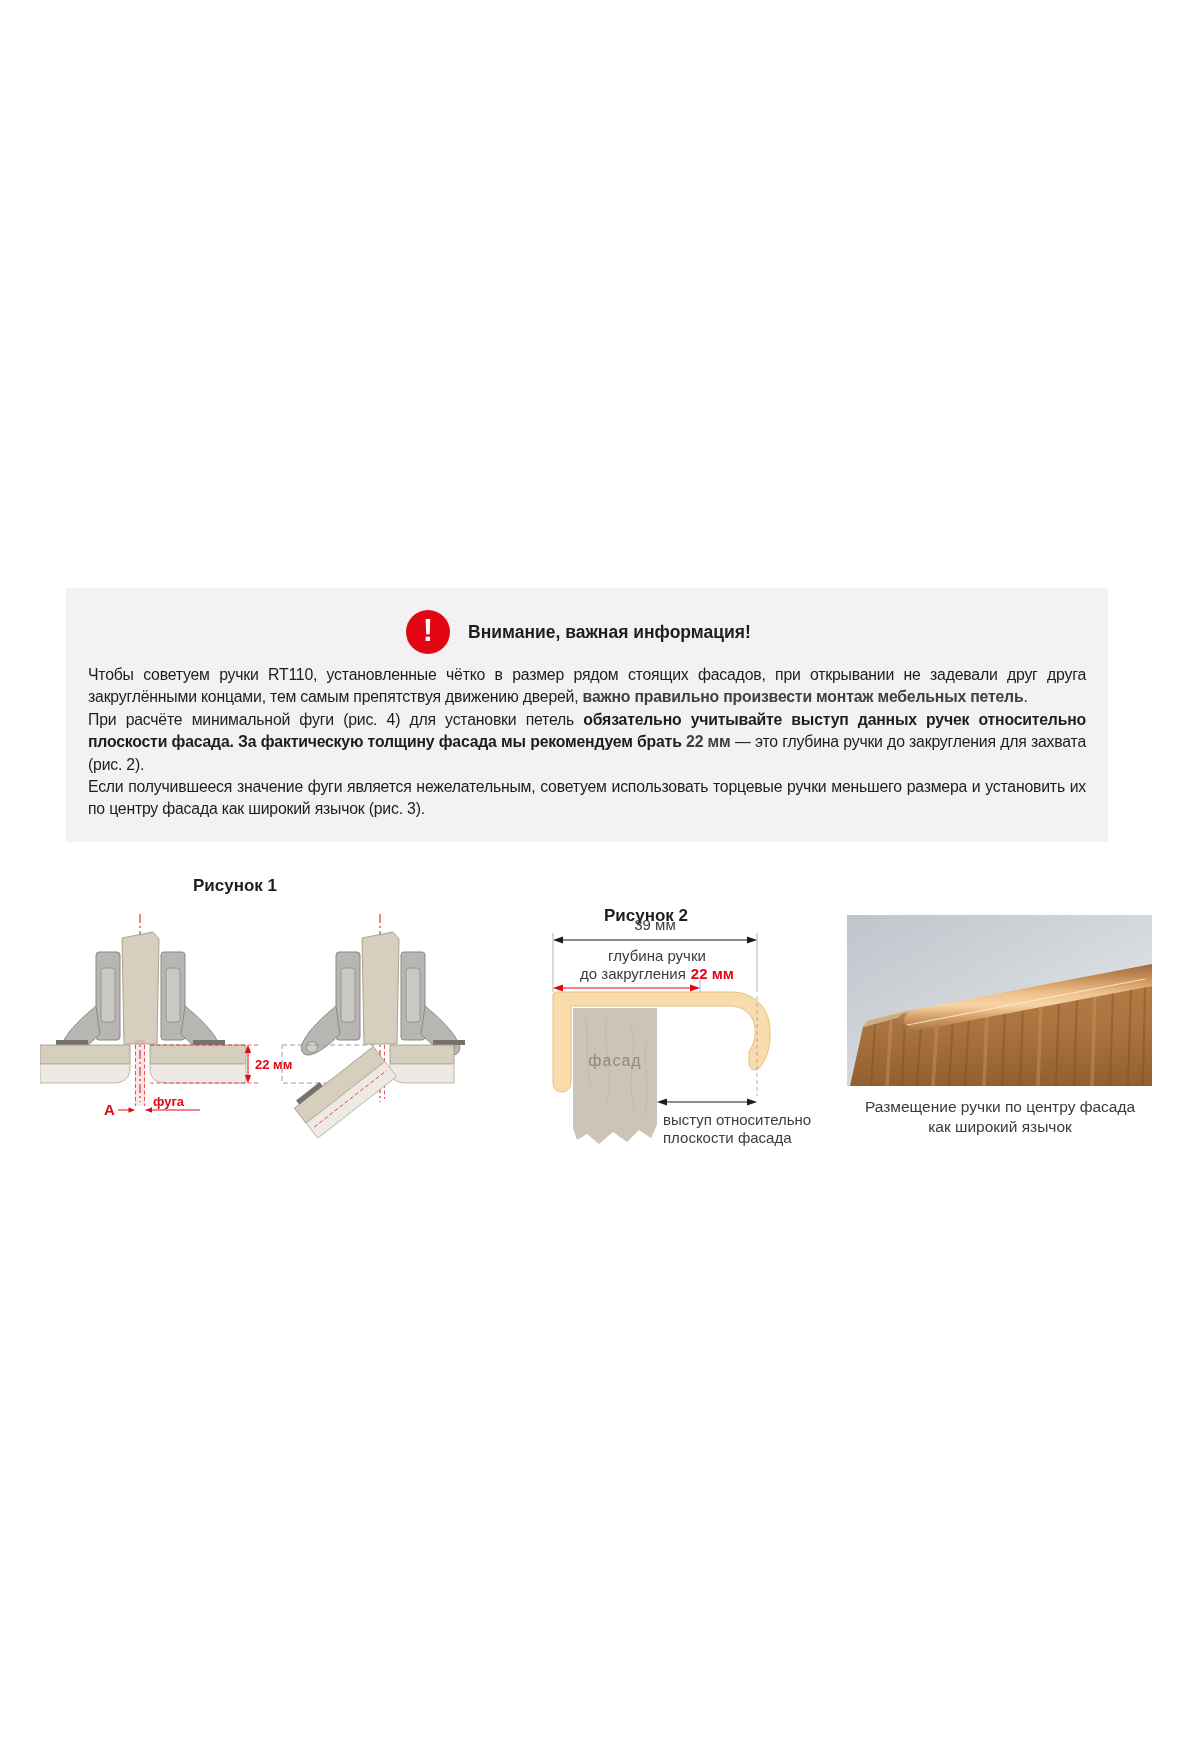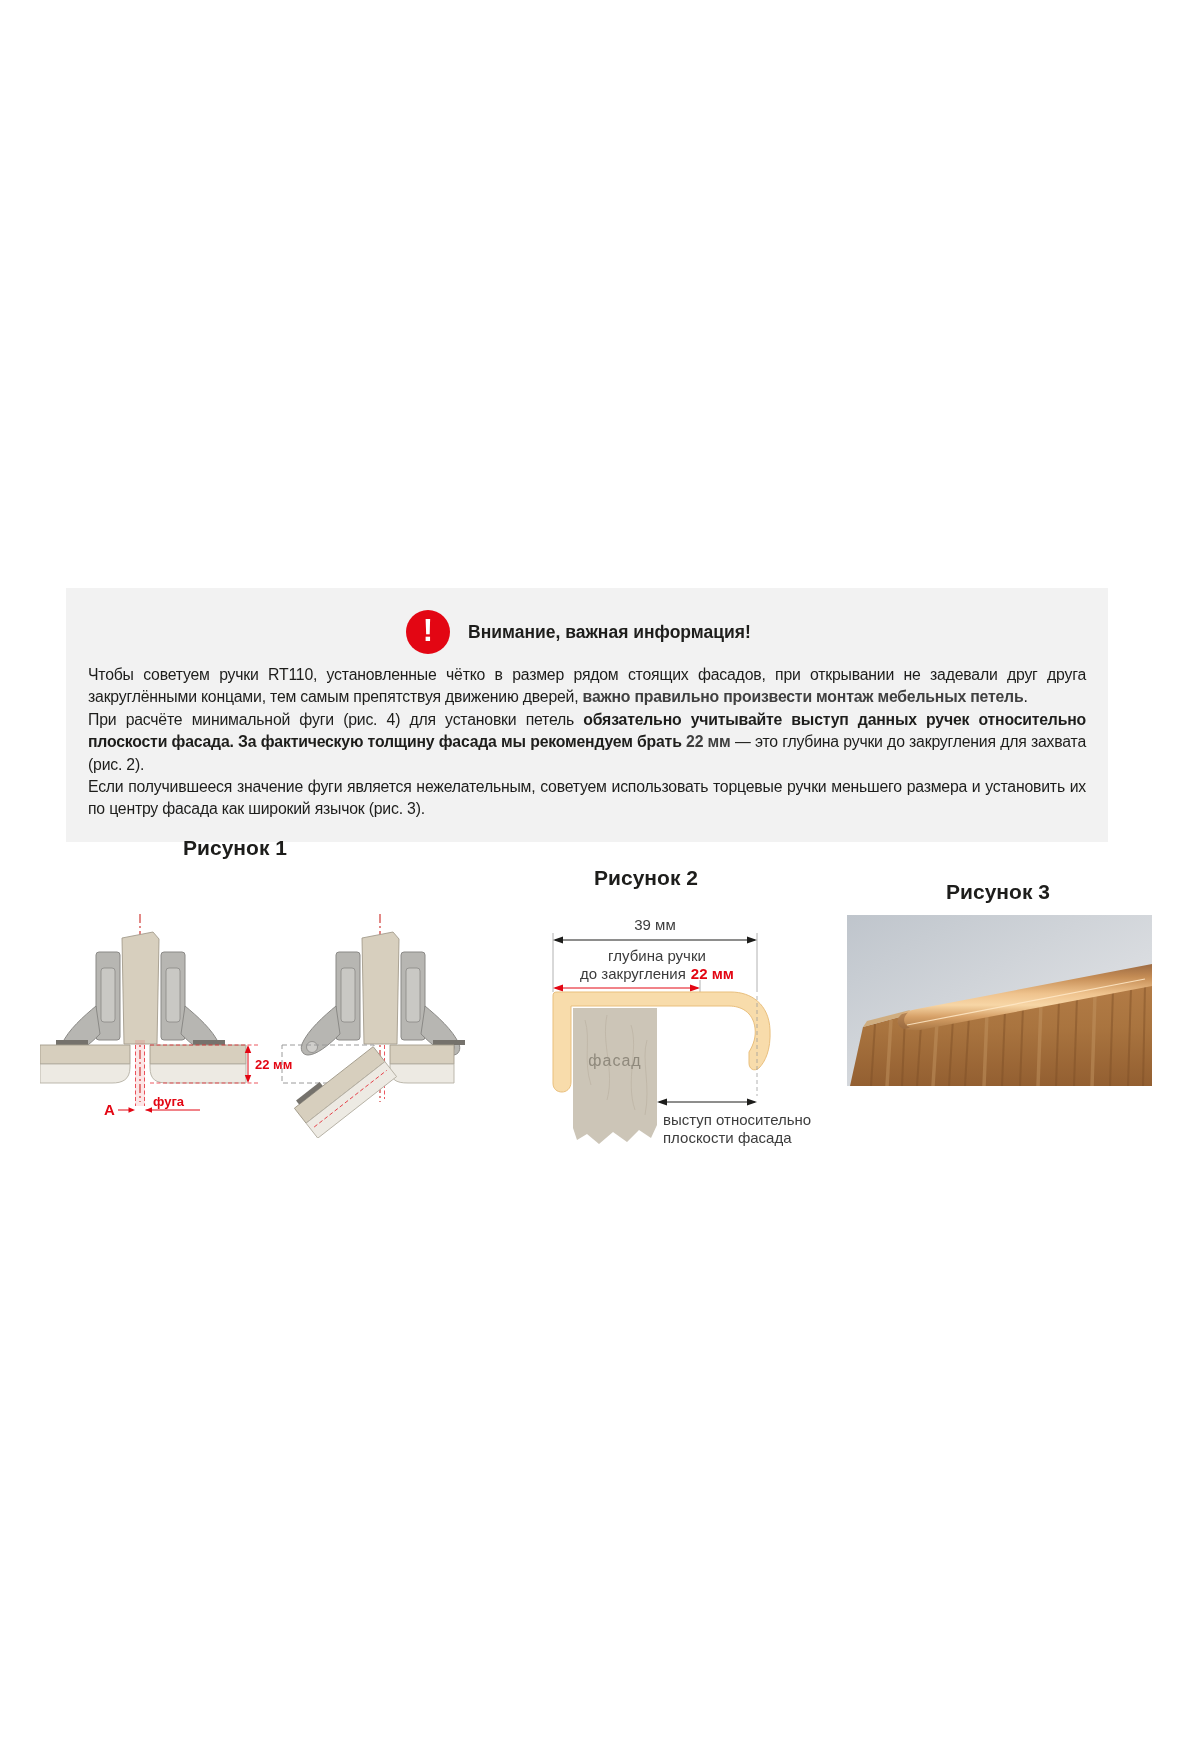--- a/index.html
+++ b/index.html
@@ -14,22 +14,22 @@
              display:flex;align-items:center;justify-content:center;
              font-weight:bold;font-size:31px;line-height:1;padding-bottom:3px;box-sizing:border-box;}
   .notice-title{margin:0;font-size:17.5px;font-weight:bold;color:#1d1d1b;text-align:right;}
   .notice-text{position:absolute;left:22px;right:22px;top:76px;
                font-size:15.8px;line-height:22.4px;letter-spacing:-0.2px;text-align:justify;}
   .nline{text-align:justify;}
   .b{font-weight:bold;}
   .rb{font-weight:bold;color:#404040;}
 
   
-  .fig-caption{position:absolute;top:836px;width:300px;text-align:center;
-               font-size:21px;font-weight:bold;color:#1d1d1b;}
+  .fig-caption{position:absolute;top:876px;width:300px;text-align:center;
+               font-size:17px;font-weight:bold;color:#1d1d1b;}
   .cap1{left:85px;} .cap2{left:496px;margin-top:30px;} .cap3{left:848px;margin-top:44px;}
 
   .fig3-note{position:absolute;left:830px;top:1097px;width:340px;text-align:center;
              font-size:15.5px;line-height:19.5px;color:#3a3a3a;}
 
   svg{position:absolute;}
   svg text{font-family:"Liberation Sans",sans-serif;}
   .dashdot{stroke:#d03a36;stroke-width:1.2;stroke-dasharray:9 3 2 3;fill:none;}
   .beige{fill:#d7cfbe;stroke:#a49c8c;stroke-width:0.9;}
   .band{fill:#edeae3;stroke:#b6b1a5;stroke-width:0.9;}
@@ -212,14 +212,18 @@
       <path class="grain" d="M266,75 L263,171"></path>
         <path class="grain" d="M284,72 L281,171"></path>
       <path class="grain" d="M298,70 L296,171"></path>
     </g>
 
     <path d="M58,114 C50,113 48,104 55,99 C58,97 64,95 70,94 L305,49 L305,71 L78,114 C70,116 63,115 58,114 Z" fill="url(#copper)"></path>
     <path d="M60,110 L298,64" stroke="#ffe9c8" stroke-width="1.2" opacity="0.85" fill="none"></path>
     <path d="M58,114 C50,113 48,104 55,99 L61,97.5 C55,103 56,110 63,112.5 Z" fill="#8a5c38" opacity="0.5"></path>
   </svg>
 
+  <div class="fig3-note">
+    <div>Размещение ручки по центру фасада</div>
+    <div>как широкий язычок</div>
+  </div>
 
 </div>
 
 </body></html>

